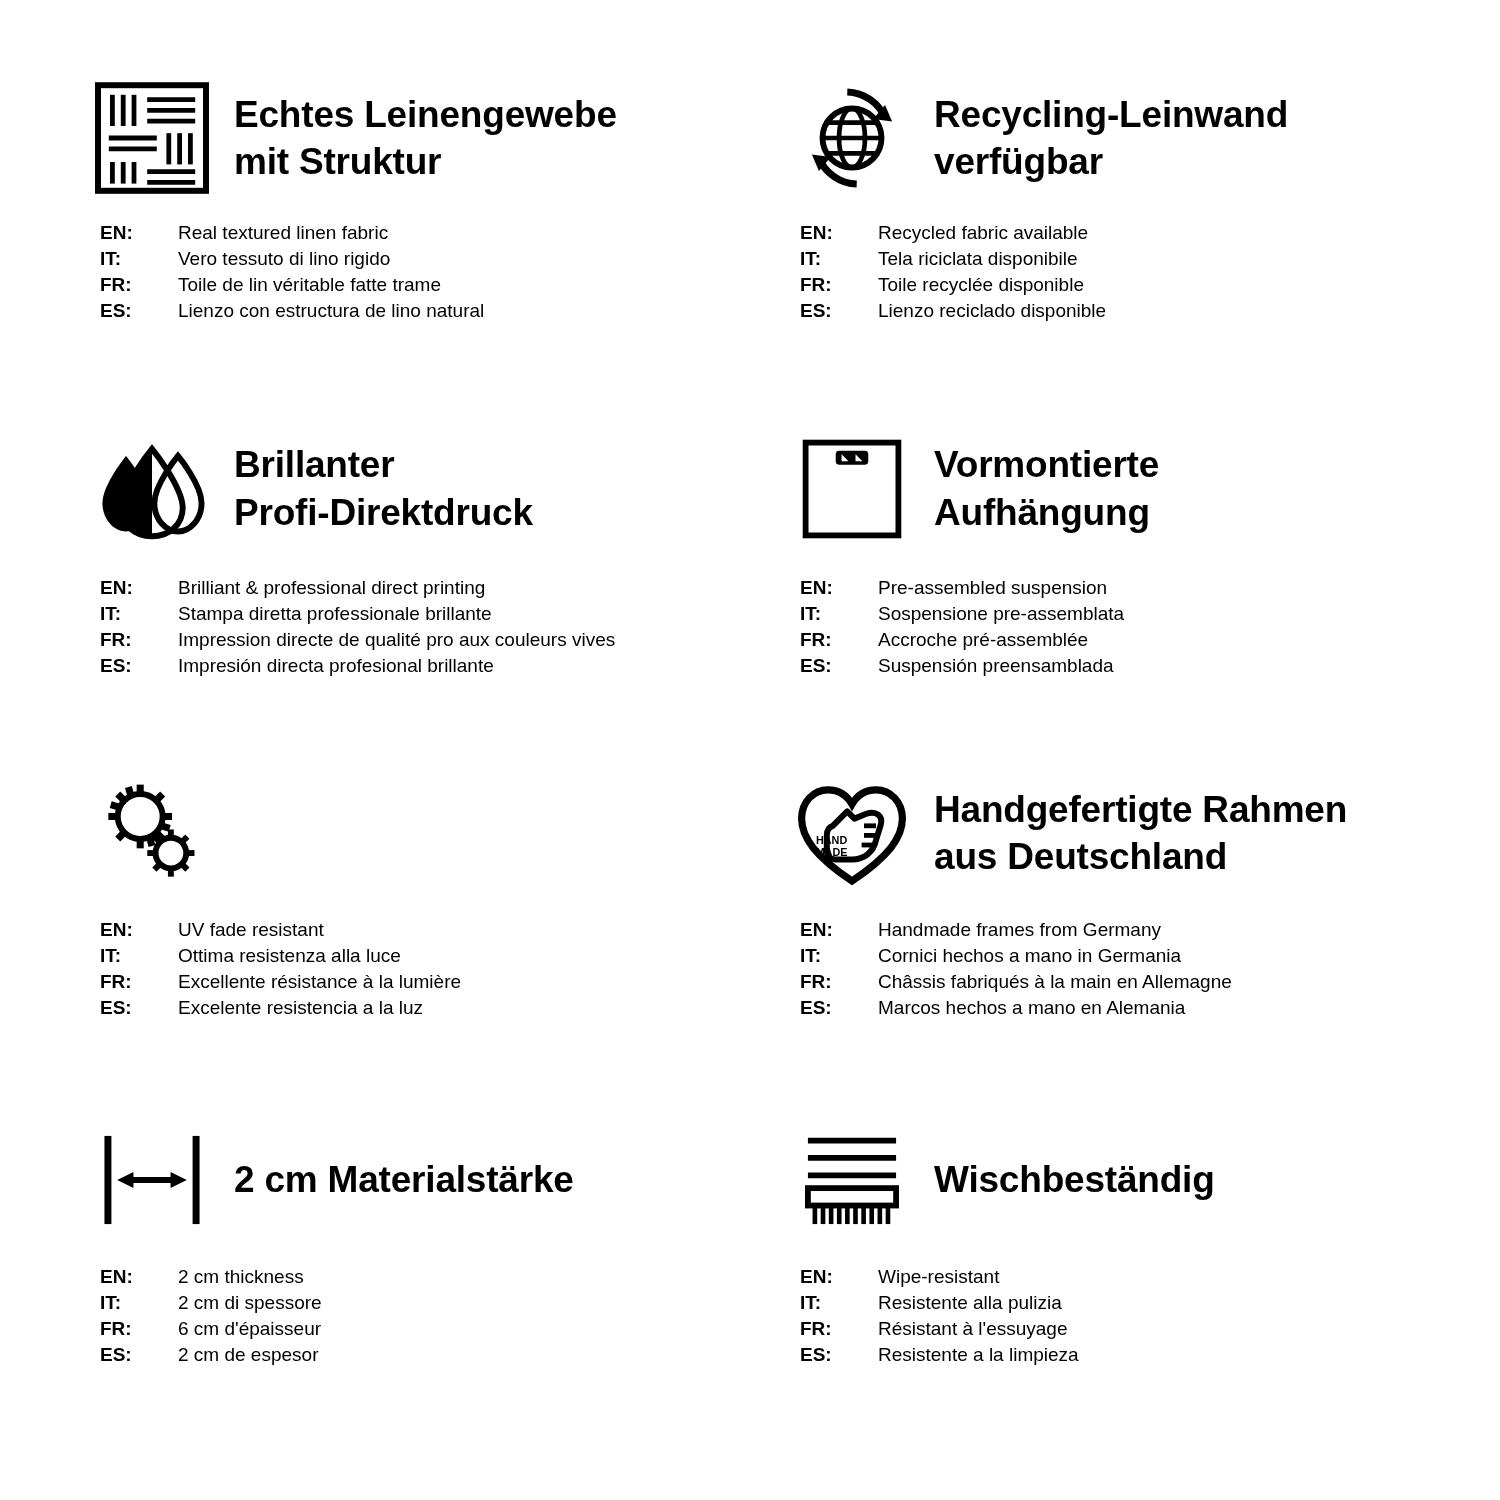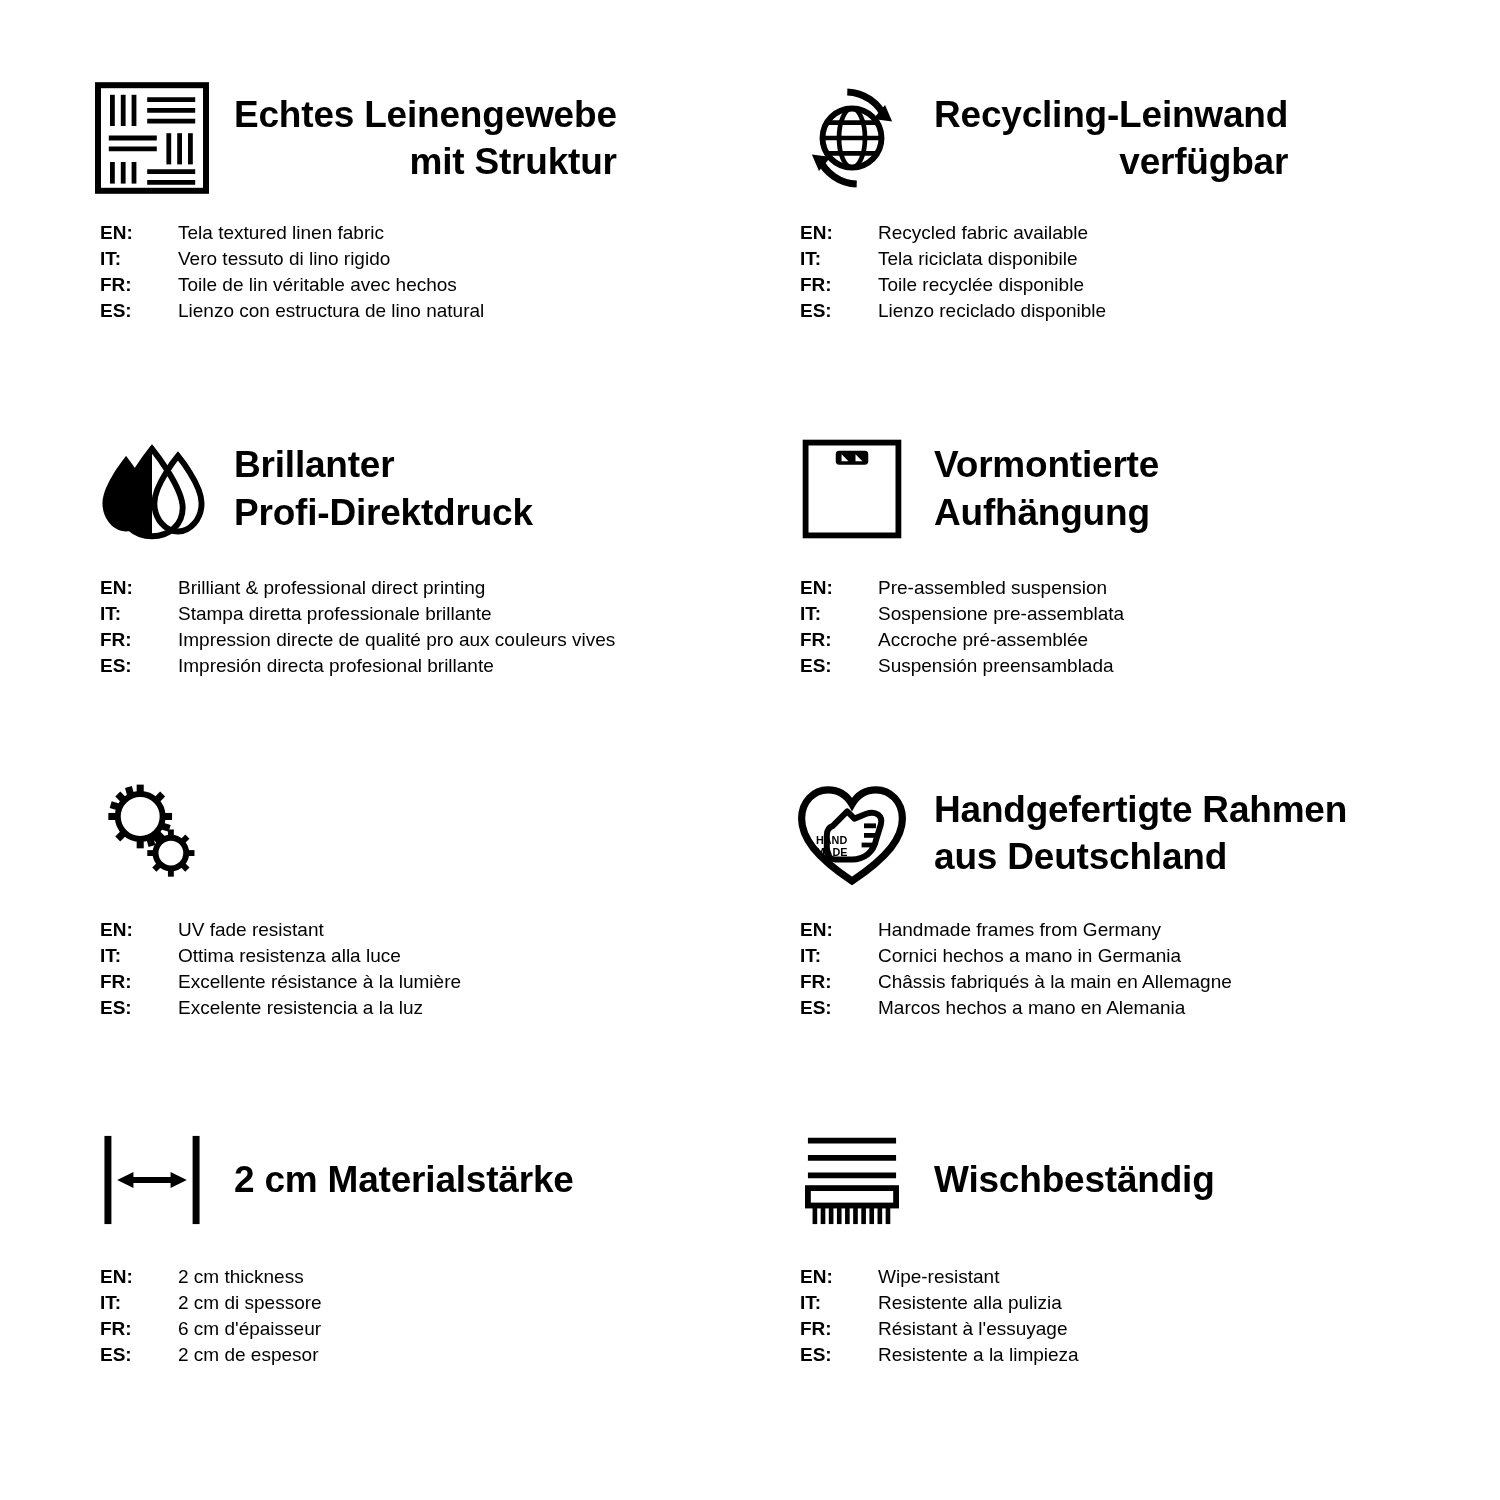--- a/index.html
+++ b/index.html
@@ -67,21 +67,21 @@
   }
   .lang-code {
     width: 78px;
     min-width: 78px;
     font-weight: bold;
   }
   .lang-text {
     font-weight: normal;
   }
   
-  .cell-r1 .feature-head { min-height: 128px; text-align: right; }
+  .cell-r1 .feature-head { min-height: 128px; }
   .cell-r2 .feature-head { min-height: 136px; }
   .cell-r3 .feature-head { min-height: 132px; }
   .cell-r4 .feature-head { min-height: 132px; }
   .col-right { padding-left: 40px; }
 </style>
 </head>
 <body>
 
 <div id="grid">
 
@@ -109,29 +109,29 @@
             <line x1="46" y1="87" x2="86" y2="87"></line>
           </g>
         </svg>
       </div>
       <div class="feature-title">Echtes Leinengewebe
 mit Struktur</div>
     </div>
     <div class="langs">
       <div class="lang-row">
         <span class="lang-code">EN:</span>
-        <span class="lang-text">Tela textured linen fabric</span>
+        <span class="lang-text">Real textured linen fabric</span>
       </div>
       <div class="lang-row">
         <span class="lang-code">IT:</span>
         <span class="lang-text">Vero tessuto di lino rigido</span>
       </div>
       <div class="lang-row">
         <span class="lang-code">FR:</span>
-        <span class="lang-text">Toile de lin véritable avec hechos</span>
+        <span class="lang-text">Toile de lin véritable fatte trame</span>
       </div>
       <div class="lang-row">
         <span class="lang-code">ES:</span>
         <span class="lang-text">Lienzo con estructura de lino natural</span>
       </div>
     </div>
   </div>
 
   <div class="feature cell-r1 col-right">
     <div class="feature-head">

